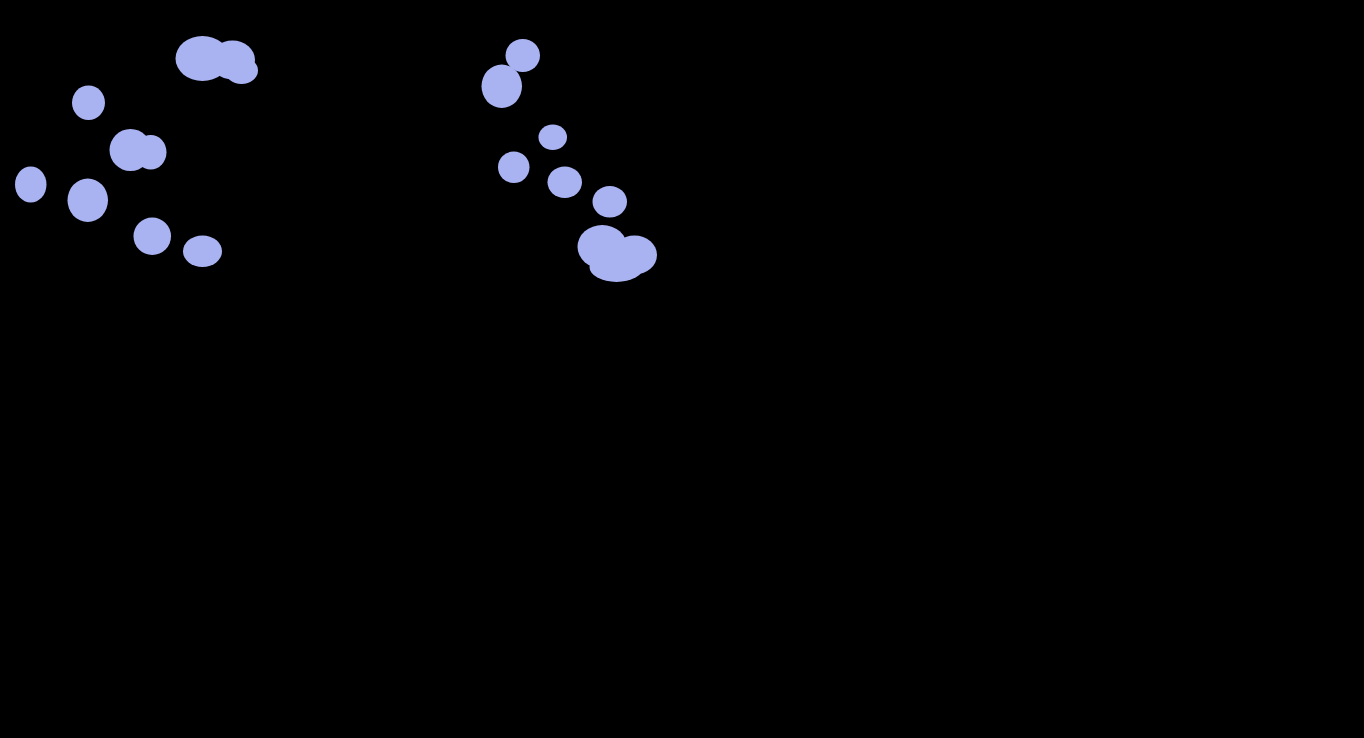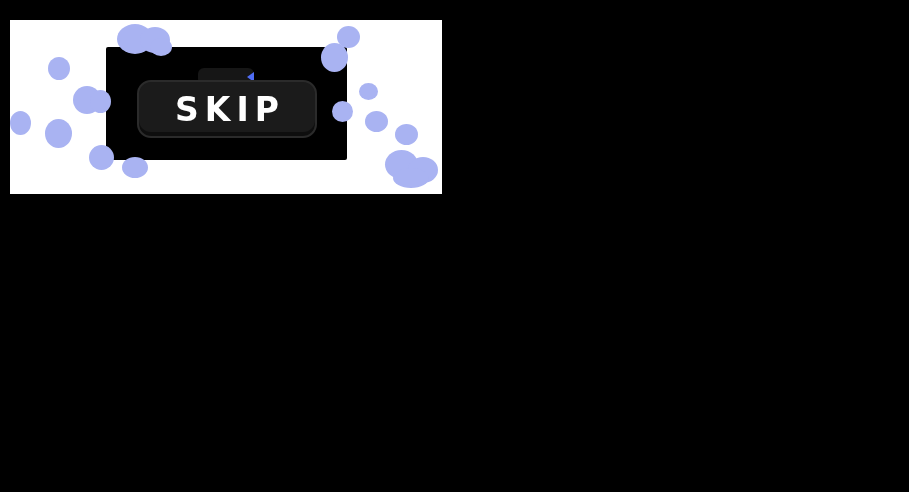--- a/index.html
+++ b/index.html
@@ -85,29 +85,20 @@
   .blob {
     position: absolute;
     border-radius: 50%;
   }
 </style>
 </head>
 <body>
 
 <div class="stage" style="background: rgb(0, 0, 0);">
 
-  <div class="panel" style="background: rgb(255, 255, 255);">
-
-    <div class="overlay" style="background: rgb(0, 0, 0);">
-      <div class="tab" style="background: rgb(22, 22, 22);"></div>
-      <div class="cursor" style="border-right-color: rgb(79, 109, 245);"></div>
-      <button class="skip-btn" style="background: rgb(27, 27, 27); border-color: rgb(43, 43, 43); color: rgb(255, 255, 255);">SKIP</button>
-    </div>
-
-  </div>
 
   <div class="decal-layer" id="decal-layer">
       <div class="blob" style="left: 117px; top: 24px; width: 36px; height: 30px; background: rgb(169, 179, 242);"></div>
       <div class="blob" style="left: 140px; top: 27px; width: 30px; height: 26px; background: rgb(169, 179, 242);"></div>
       <div class="blob" style="left: 150px; top: 38px; width: 22px; height: 18px; background: rgb(169, 179, 242);"></div>
       <div class="blob" style="left: 337px; top: 26px; width: 23px; height: 22px; background: rgb(169, 179, 242);"></div>
       <div class="blob" style="left: 321px; top: 43px; width: 27px; height: 29px; background: rgb(169, 179, 242);"></div>
       <div class="blob" style="left: 48px; top: 57px; width: 22px; height: 23px; background: rgb(169, 179, 242);"></div>
       <div class="blob" style="left: 73px; top: 86px; width: 28px; height: 28px; background: rgb(169, 179, 242);"></div>
       <div class="blob" style="left: 90px; top: 90px; width: 21px; height: 23px; background: rgb(169, 179, 242);"></div>

